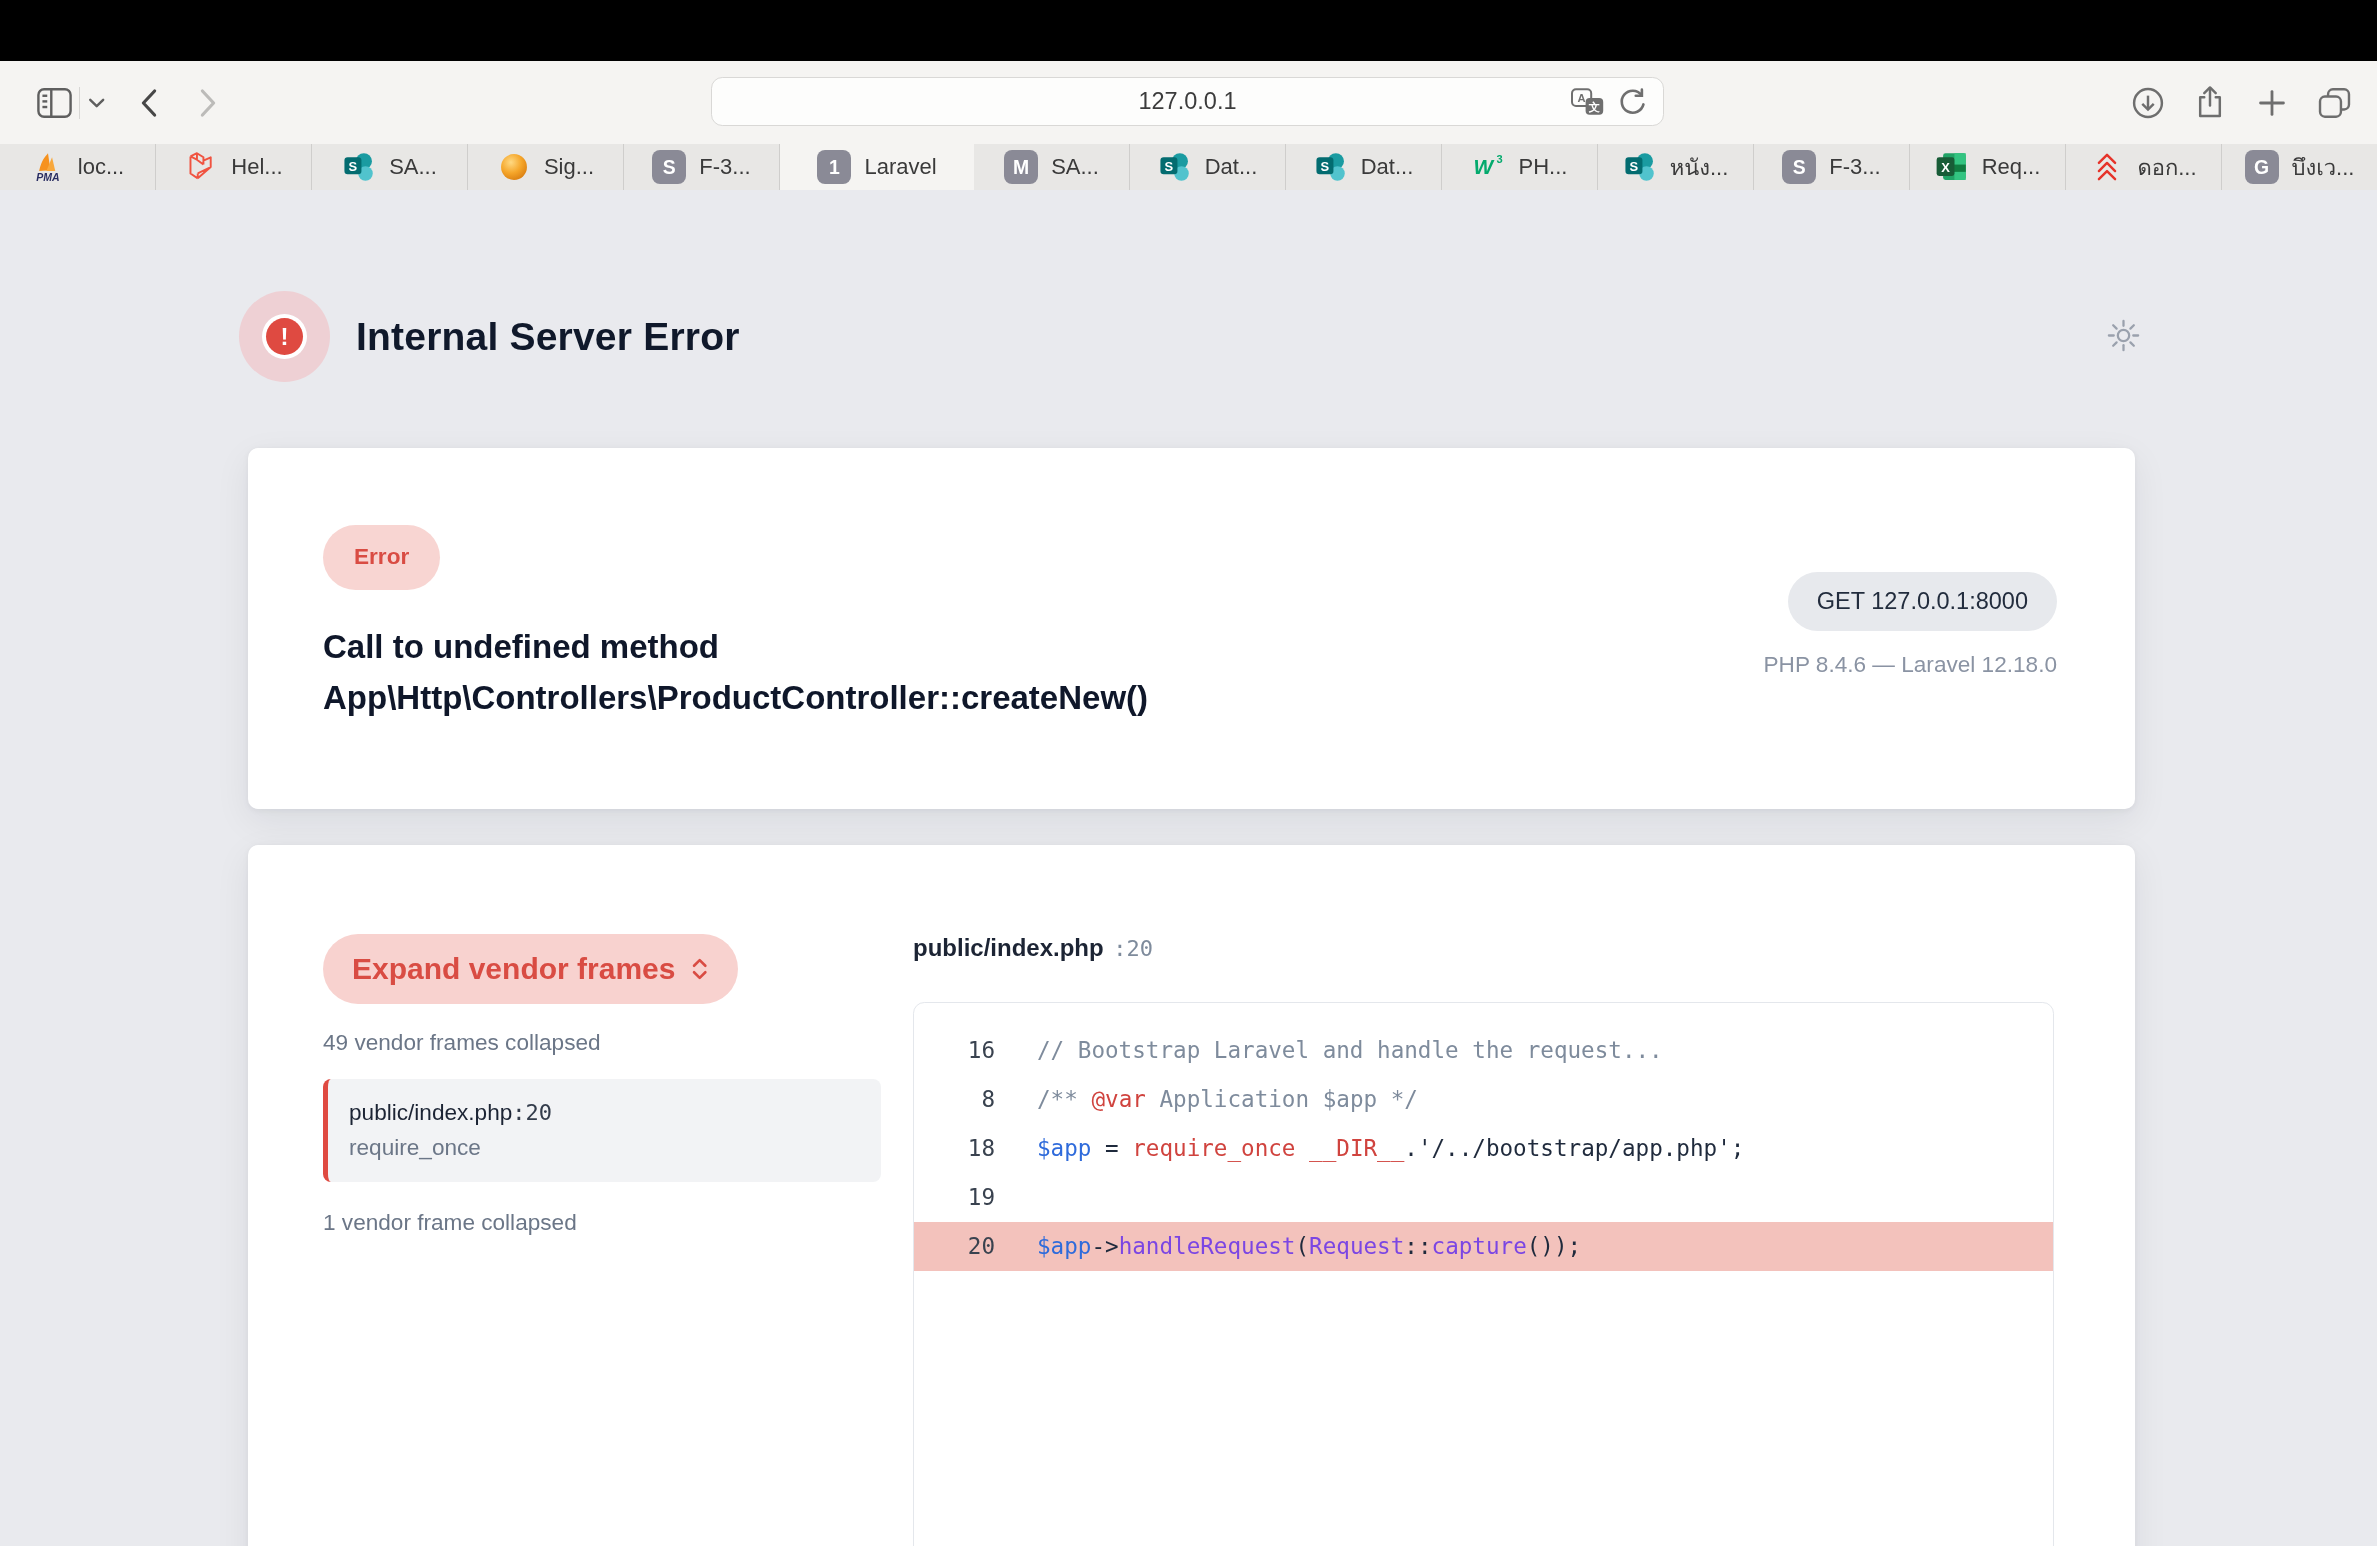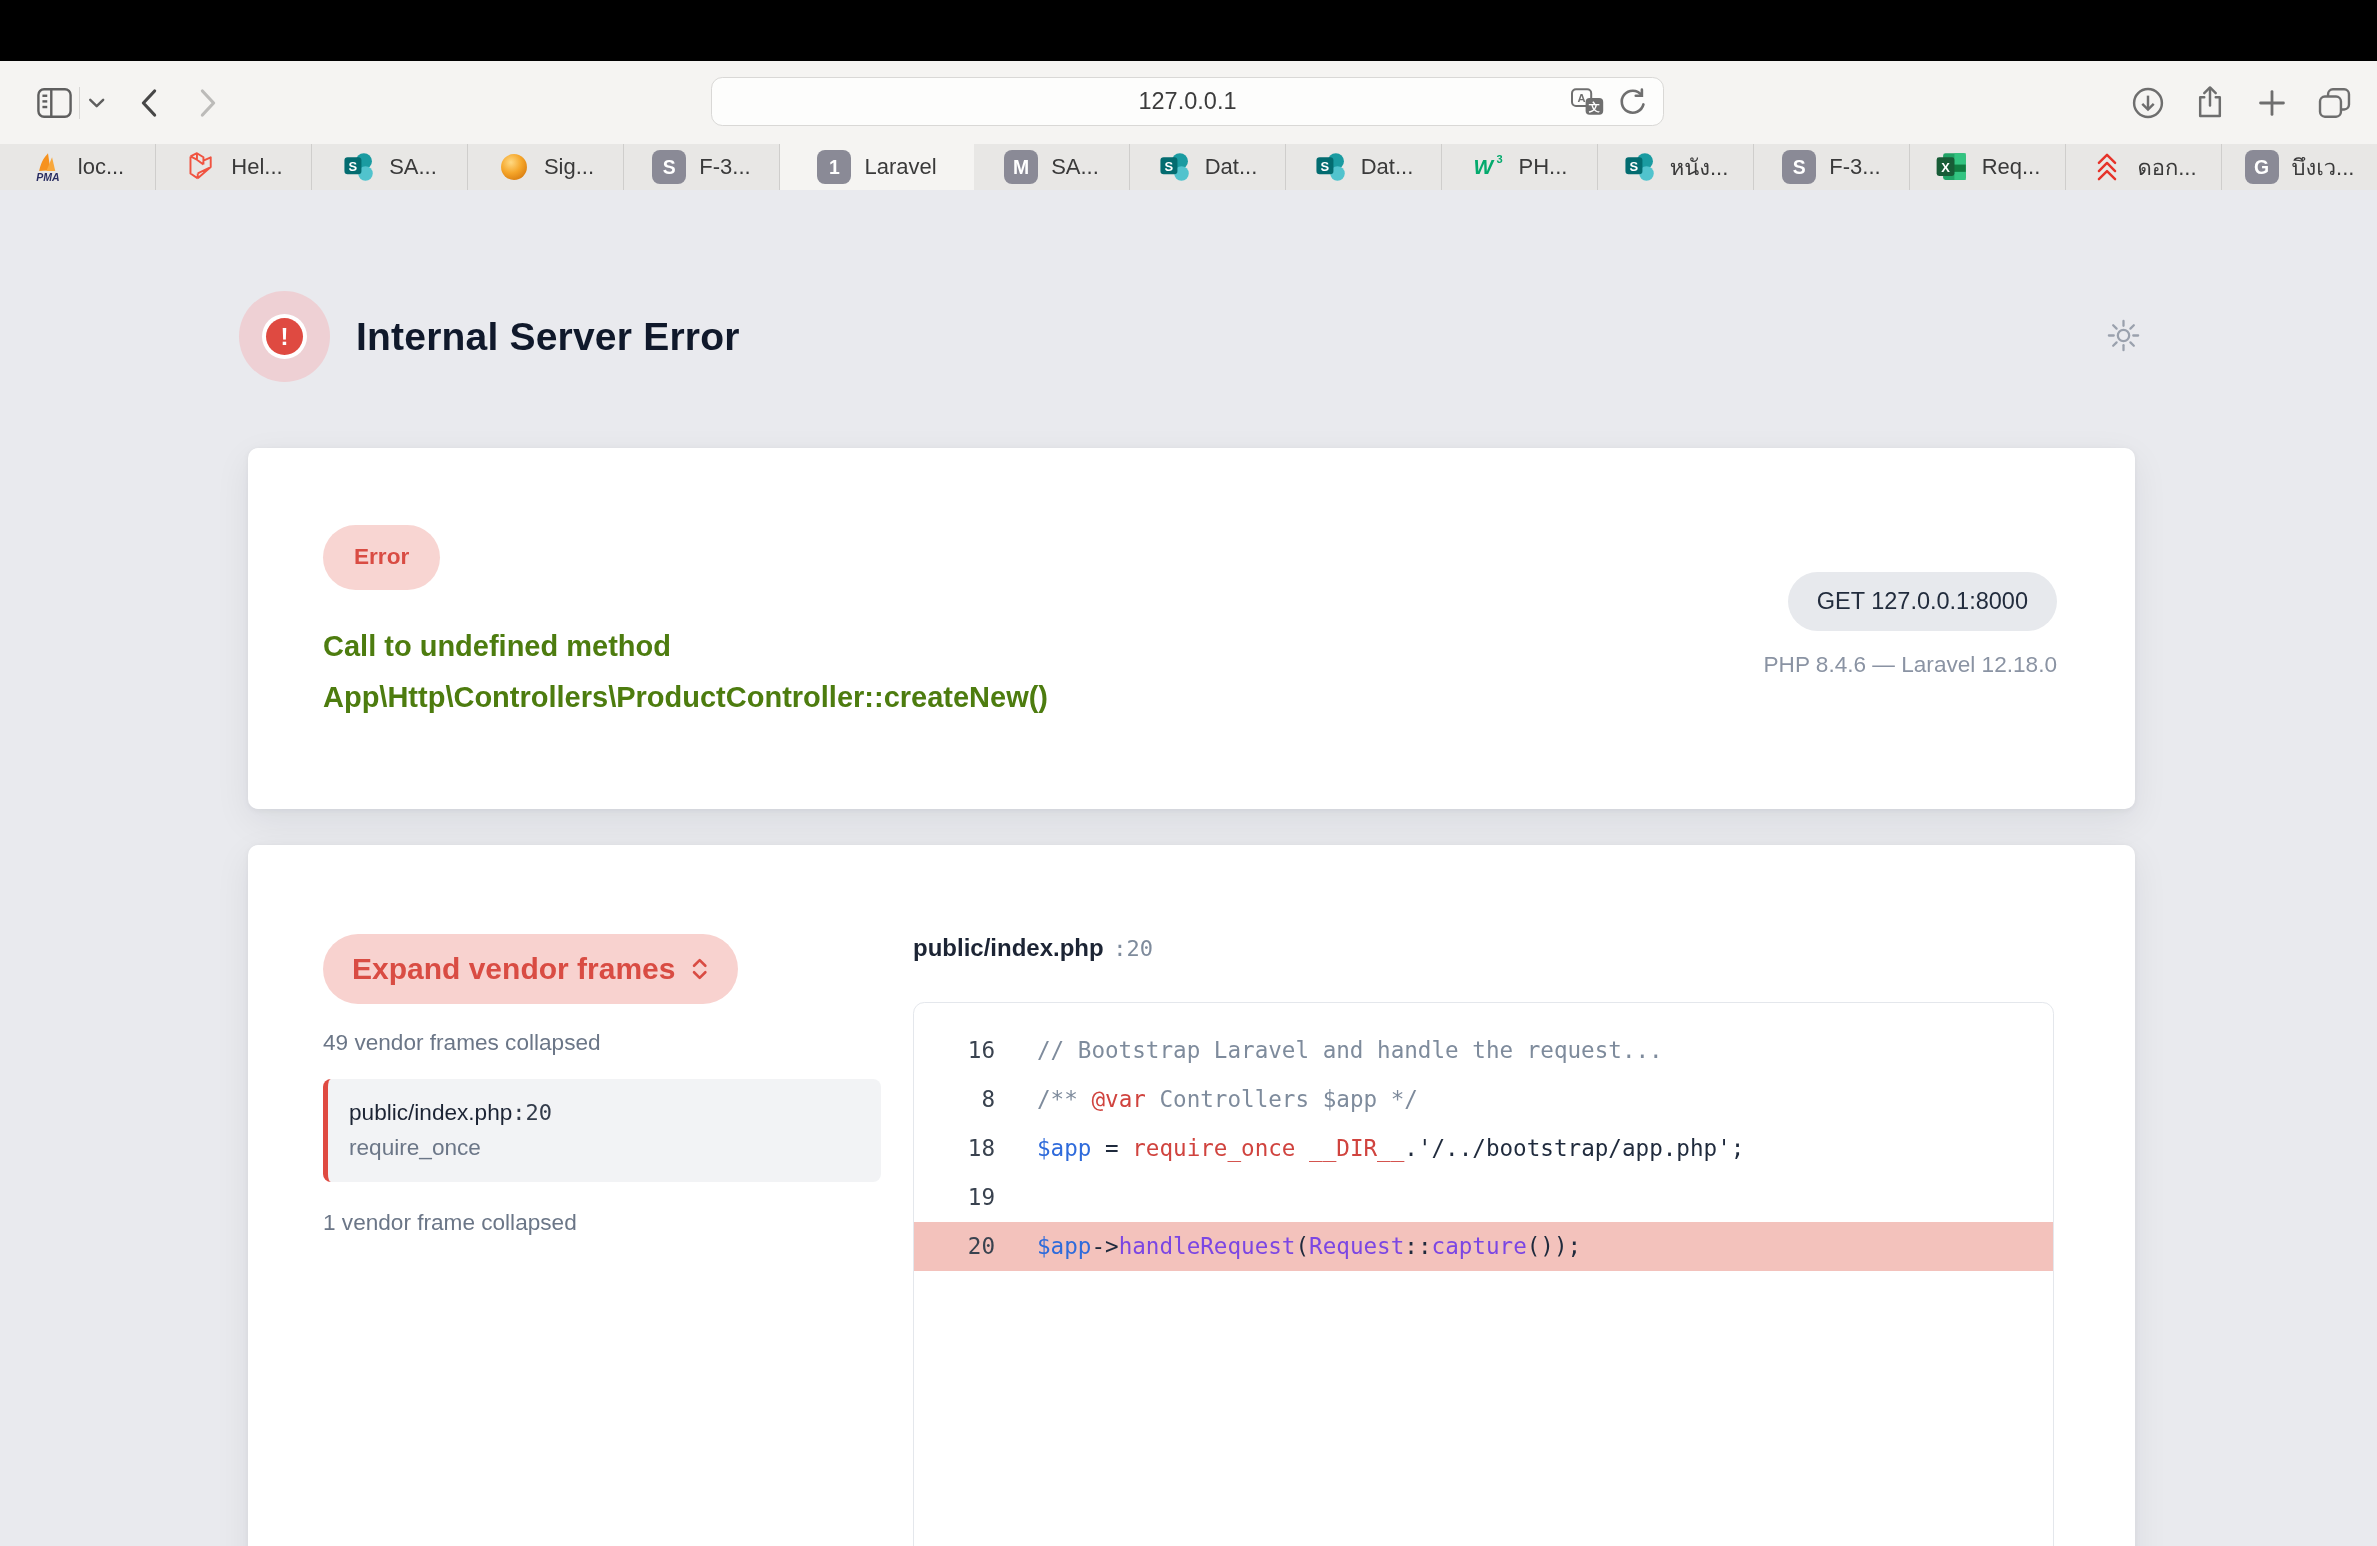--- a/index.html
+++ b/index.html
@@ -43,21 +43,21 @@
     color:#fff; font-weight:bold; font-size:24px; display:flex; align-items:center; justify-content:center; }
   .page-title { margin-left:26px; font-size:39px; font-weight:700; color:#10192b; letter-spacing:0.2px; }
   .theme-toggle { margin-left:auto; }
 
   .card { margin-left:248px; width:1887px; background:#fff; border-radius:10px;
     box-shadow:0 11.3px 36px rgba(15,23,42,.07), 0 1.6px 6.5px rgba(15,23,42,.05); }
   .card-error { margin-top:66px; height:361px; padding:77px 78px 0 75px; display:flex; }
 
   .error-badge { display:inline-block; padding:19.4px 31px; background:#f8d5d2; color:#d94c43;
     font-size:22.6px; font-weight:600; border-radius:36px; }
-  .error-message { margin-top:31px; font-size:29px; font-weight:600; line-height:51px; color:#4d7c0f; }
+  .error-message { margin-top:31px; font-size:33px; font-weight:600; line-height:51px; color:#0f172a; }
 
   .request-col { margin-left:auto; padding-top:47px; text-align:right; flex:none; }
   .request-badge { display:inline-block; padding:16px 29px; background:#e7e9ed; color:#222c3d;
     font-size:23.5px; font-weight:500; border-radius:32px; }
   .runtime { margin-top:21px; font-size:22.6px; color:#8a93a3; }
 
   
   .card-trace { margin-top:36px; min-height:833px; display:flex; align-items:flex-start; padding-top:89px; }
   .frames-col { width:665px; flex:none; padding-left:75px; padding-right:32px; }
   .code-col { flex:1 1 auto; padding-right:81px; min-width:0; }
@@ -367,21 +367,21 @@
       <div class="collapsed-note bottom">1 vendor frame collapsed</div>
     </div>
 
     <div class="code-col">
       <div class="code-header">
         <span class="code-file">public/index.php</span>
         <span class="code-lineref">:20</span>
       </div>
       <div class="code-box" id="code-box">
           <div class="code-line"><span class="ln">16</span><span class="src"><span class="tok-comment">// Bootstrap Laravel and handle the request...</span></span></div>
-          <div class="code-line"><span class="ln">8</span><span class="src"><span class="tok-comment">/** </span><span class="tok-keyword">@var</span><span class="tok-comment"> Controllers $app */</span></span></div>
+          <div class="code-line"><span class="ln">8</span><span class="src"><span class="tok-comment">/** </span><span class="tok-keyword">@var</span><span class="tok-comment"> Application $app */</span></span></div>
           <div class="code-line"><span class="ln">18</span><span class="src"><span class="tok-variable">$app</span><span class="tok-plain"> = </span><span class="tok-keyword">require_once</span><span class="tok-plain"> </span><span class="tok-keyword">__DIR__</span><span class="tok-plain">.</span><span class="tok-string">'/../bootstrap/app.php'</span><span class="tok-plain">;</span></span></div>
           <div class="code-line"><span class="ln">19</span><span class="src"></span></div>
           <div class="code-line highlight"><span class="ln">20</span><span class="src"><span class="tok-variable">$app</span><span class="tok-plain">-&gt;</span><span class="tok-method">handleRequest</span><span class="tok-plain">(</span><span class="tok-method">Request</span><span class="tok-plain">::</span><span class="tok-method">capture</span><span class="tok-plain">());</span></span></div>
         </div>
     </div>
   </div>
 
 </div>
 
 

